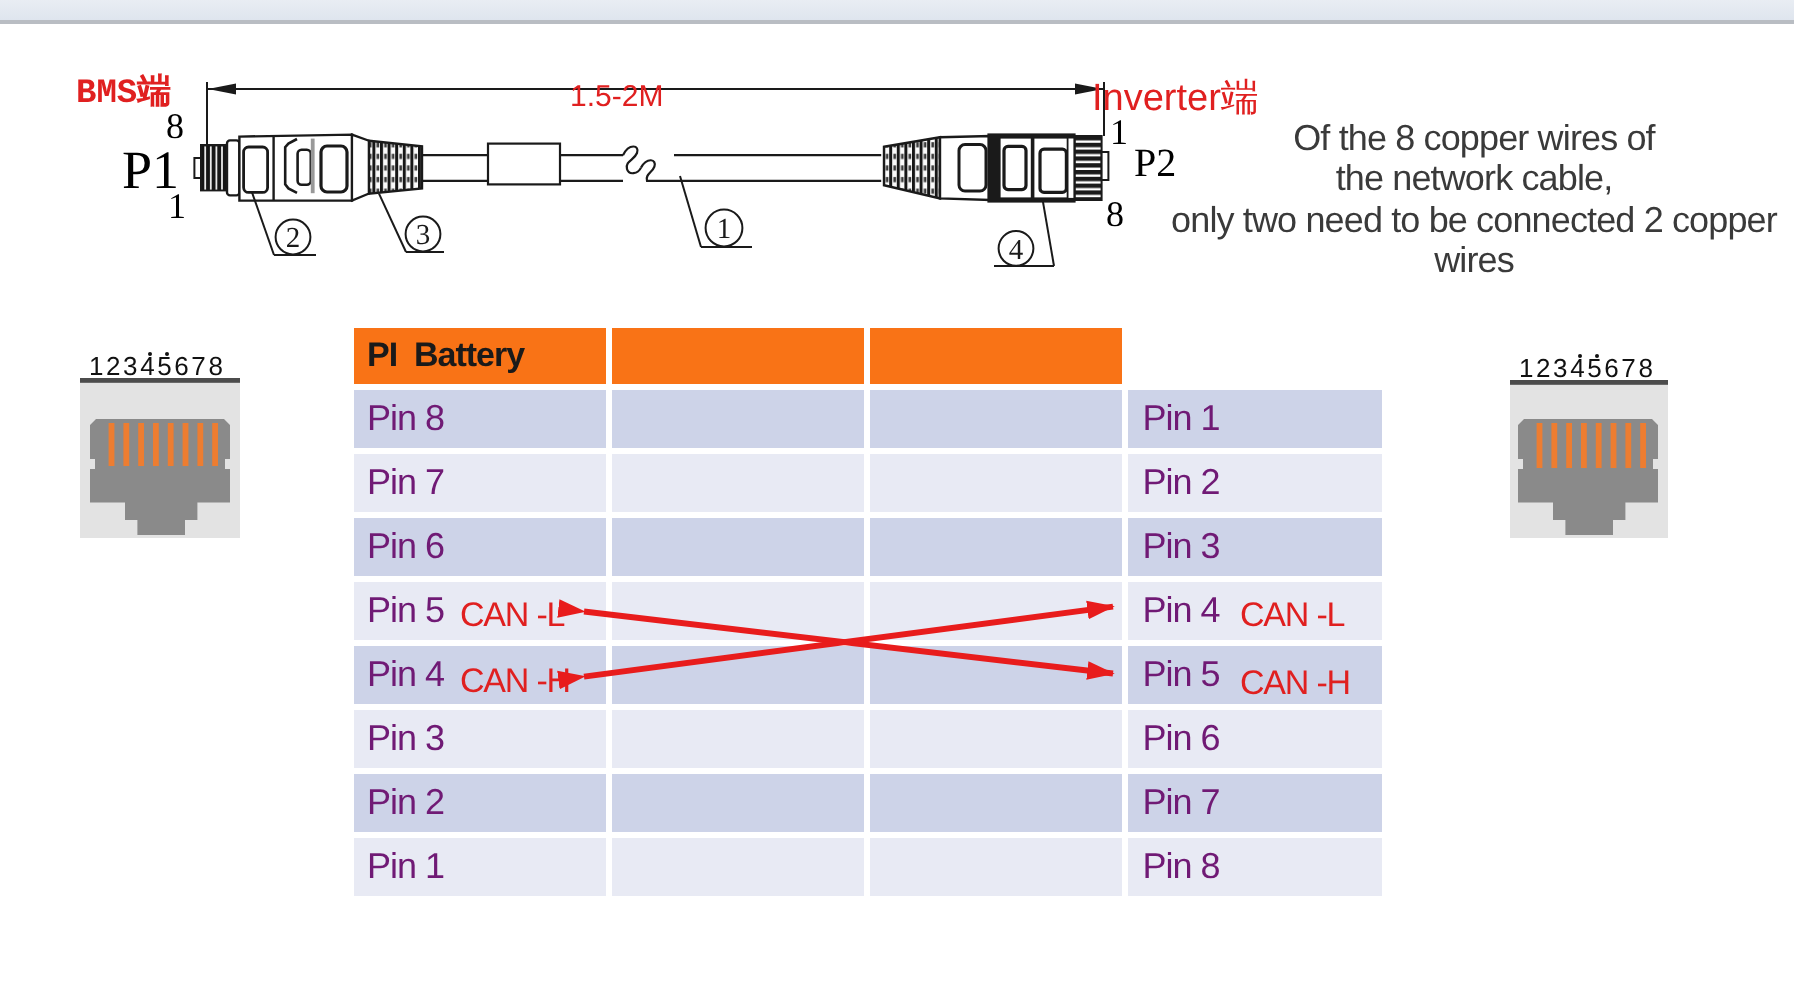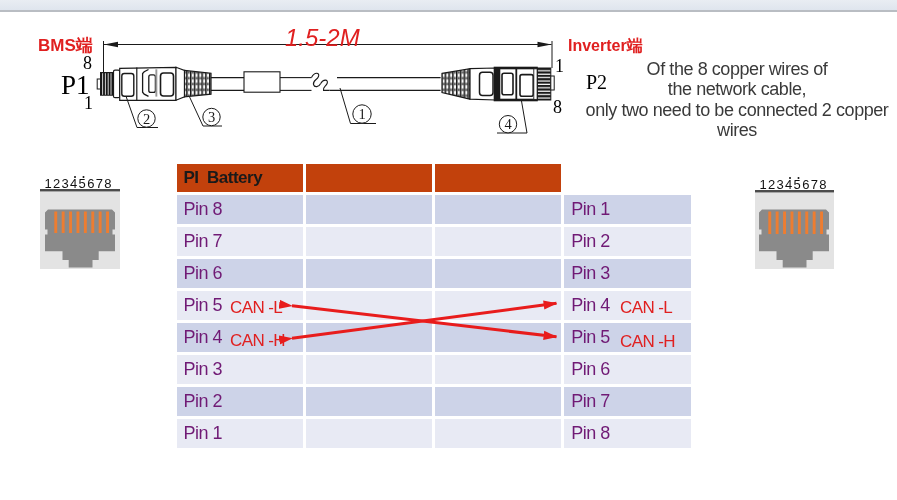--- a/index.html
+++ b/index.html
@@ -3,21 +3,21 @@
 <meta charset="utf-8">
 <style>
   html,body{margin:0;padding:0;}
   body{width:897px;height:500px;background:#fff;font-family:"Liberation Sans",sans-serif;overflow:hidden;}
   #page{position:relative;width:897px;height:500px;background:#fff;}
   .abs{position:absolute;}
   .red{color:#e02020;}
   .serif{font-family:"Liberation Serif",serif;}
   .trow{display:grid;grid-template-columns:126.25px 126.25px 126.25px 126.25px;grid-column-gap:3px;margin-bottom:3px;}
   .trow div{height:29px;display:flex;align-items:center;padding-left:7px;box-sizing:border-box;font-size:18px;letter-spacing:-0.5px;color:#701a75;}
-  .trow.th div{height:28px;background:#c2410c;font-weight:bold;font-size:17px;color:#1a1a1a;}
+  .trow.th div{height:28px;background:#f97316;font-weight:bold;font-size:17px;color:#1a1a1a;}
   .trow.r1 div{background:#cdd3e8;}
   .trow.r2 div{background:#e8eaf4;}
 </style>
 </head>
 <body>
 <div id="page">
 
   <div class="abs" style="left:0;top:0;width:897px;height:9.5px;background:linear-gradient(#e9edf3,#dfe5ee);border-bottom:2px solid #b9bdc3;"></div>
 
   <svg class="abs" style="left:0;top:0;" width="897" height="155" viewBox="0 0 897 155">
@@ -123,27 +123,27 @@
       <circle cx="508" cy="124.2" r="8.7" fill="#fff"></circle>
     </g>
     <g fill="#1a1a1a" font-family="Liberation Serif,serif" font-size="14.5" text-anchor="middle">
       <text x="146.5" y="123.6">2</text>
       <text x="211.5" y="122.1">3</text>
       <text x="362" y="119.2">1</text>
       <text x="508" y="129.3">4</text>
     </g>
   </svg>
 
-  <div class="abs red" style="left:38px;top:34px;font-size:17px;font-weight:bold;">BMS端</div>
-  <div class="abs red" style="left:568px;top:36px;font-size:16px;font-weight:bold;">Inverter端</div>
-  <div class="abs red" style="left:285px;top:24px;font-size:24px;font-style:italic;">1.5-2M</div>
+  <div class="abs red" style="left:38px;top:34px;font-size:17px;font-weight:bold;font-family:Liberation Mono, monospace;">BMS端</div>
+  <div class="abs red" style="left:546px;top:36px;font-size:19px;font-weight:normal;">Inverter端</div>
+  <div class="abs red" style="left:285px;top:40px;font-size:15px;">1.5-2M</div>
   <div class="abs serif" style="left:61px;top:70px;font-size:27px;">P1</div>
   <div class="abs serif" style="left:83px;top:53px;font-size:18px;">8</div>
   <div class="abs serif" style="left:84px;top:93px;font-size:18px;">1</div>
-  <div class="abs serif" style="left:586px;top:71px;font-size:20px;">P2</div>
+  <div class="abs serif" style="left:567px;top:71px;font-size:20px;">P2</div>
   <div class="abs serif" style="left:555px;top:56px;font-size:18px;">1</div>
   <div class="abs serif" style="left:553px;top:97px;font-size:18px;">8</div>
 
   <div class="abs" style="left:572px;top:59px;width:330px;text-align:center;font-size:18px;letter-spacing:-0.43px;line-height:20.4px;color:#3a3a3a;">Of the 8 copper wires of<br>the network cable,<br>only two need to be connected 2 copper<br>wires</div>
 
   <div class="abs" id="tbl" style="left:176.5px;top:164.4px;width:514px;">
     <div class="trow th">
         <div>PI&nbsp;&nbsp;Battery</div>
         <div></div>
         <div></div>

